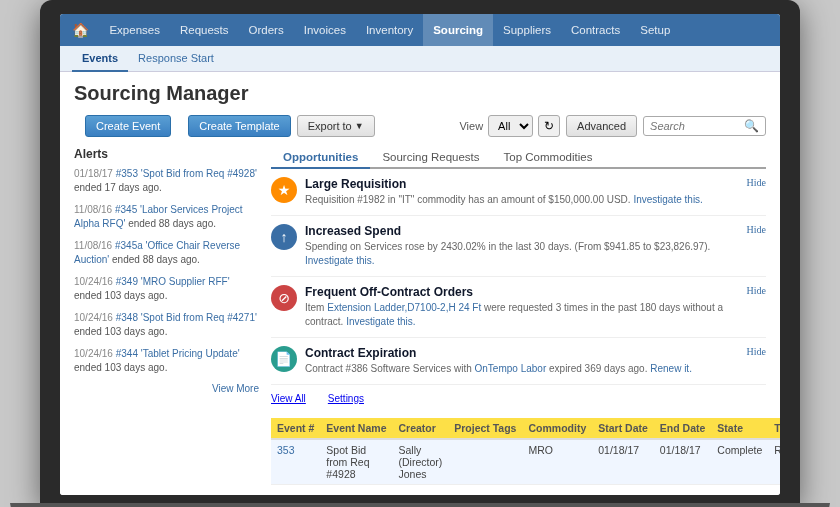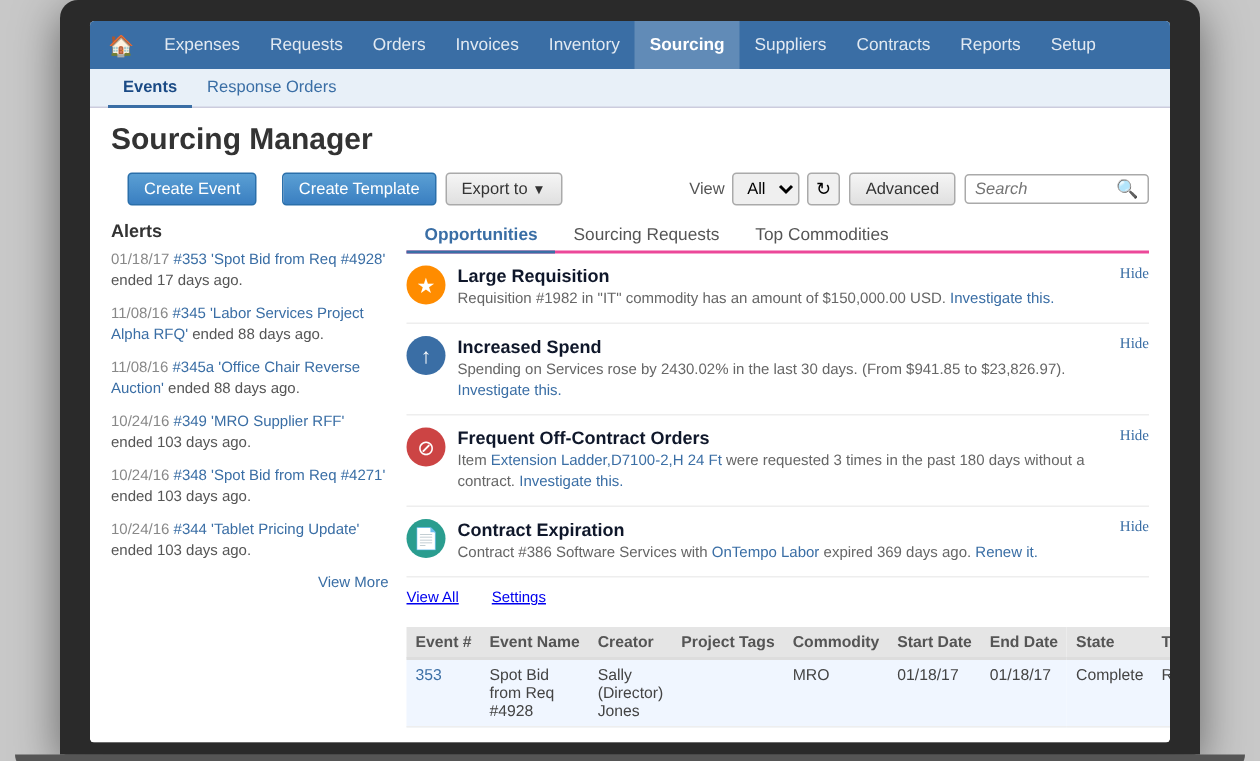--- a/index.html
+++ b/index.html
@@ -213,21 +213,21 @@
       margin-top: 4px;
     }
 
     
     .right-panel {
       flex: 1;
       min-width: 0;
     }
     .tab-bar {
       display: flex;
-      border-bottom: 2px solid #ec4899;
+      border-bottom: 2px solid #a3a3a3;
       margin-bottom: 8px;
     }
     .tab {
       padding: 4px 12px;
       font-size: 11.5px;
       cursor: pointer;
       color: #555;
       border-bottom: 2px solid transparent;
       margin-bottom: -2px;
     }
@@ -283,21 +283,21 @@
     }
 
     
     .events-table {
       width: 100%;
       border-collapse: collapse;
       font-size: 10.5px;
       margin-top: 6px;
     }
     .events-table th {
-      background: #e5e5e5;
+      background: #fde047;
       color: #555;
       font-weight: bold;
       padding: 4px 6px;
       text-align: left;
       border-bottom: 2px solid #ddd;
       white-space: nowrap;
     }
     .events-table td {
       padding: 4px 6px;
       border-bottom: 1px solid #eee;
@@ -346,27 +346,26 @@
       <div class="top-nav">
         <span class="home-icon">🏠</span>
         <span class="nav-item">Expenses</span>
         <span class="nav-item">Requests</span>
         <span class="nav-item">Orders</span>
         <span class="nav-item">Invoices</span>
         <span class="nav-item">Inventory</span>
         <span class="nav-item active">Sourcing</span>
         <span class="nav-item">Suppliers</span>
         <span class="nav-item">Contracts</span>
-        <span class="nav-item">Reports</span>
         <span class="nav-item">Setup</span>
       </div>
 
       <div class="sub-nav">
         <span class="sub-nav-item active">Events</span>
-        <span class="sub-nav-item">Response Orders</span>
+        <span class="sub-nav-item">Response Start</span>
       </div>
 
       <div class="page-content">
         <div class="page-title">Sourcing Manager</div>
 
         <div class="toolbar">
           <button class="btn btn-primary">Create Event</button>
           <button class="btn btn-primary">Create Template</button>
           <button class="btn btn-export">
             <span>Export to</span>

